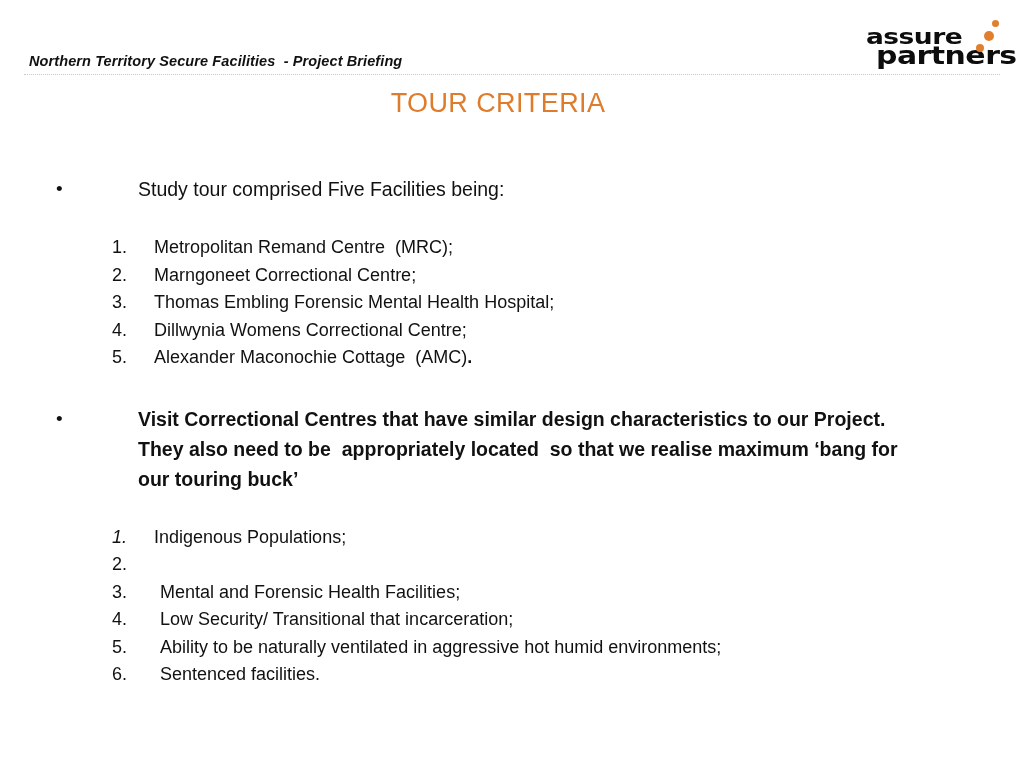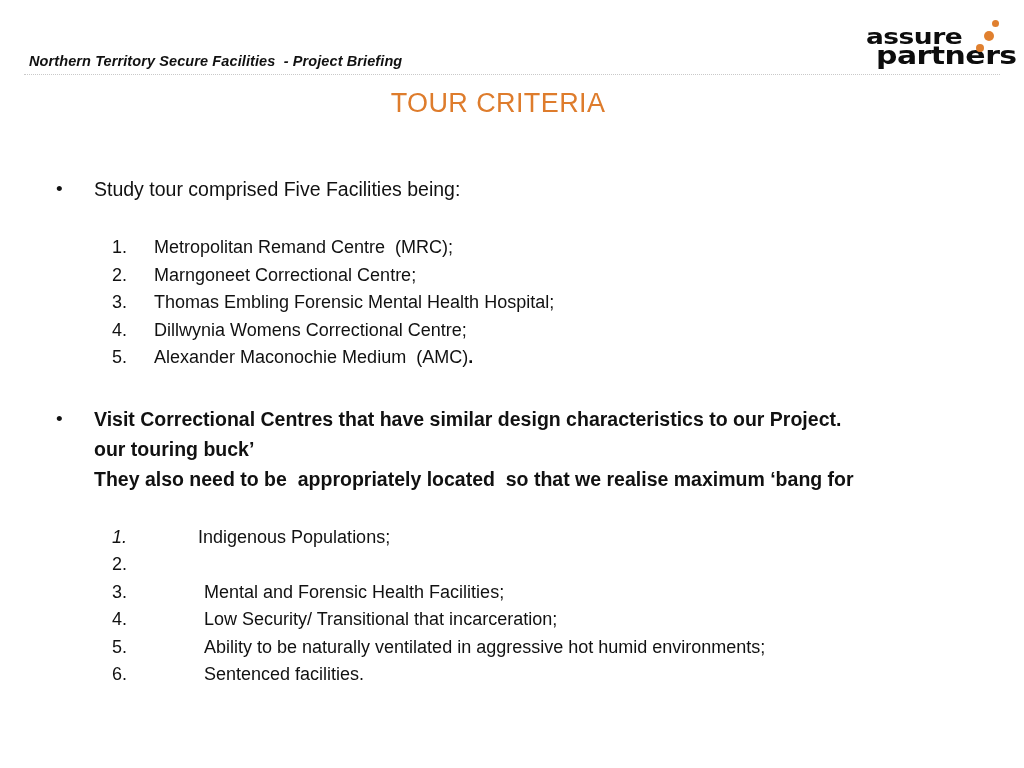--- a/index.html
+++ b/index.html
@@ -124,20 +124,21 @@
     flex: 0 0 38px;
     font-size: 19px;
     line-height: 30px;
     color: #111;
   }
   .bullet-text {
     font-size: 19.5px;
     line-height: 30px;
     color: #111;
     max-width: 872px;
+    margin-left: 44px;
   }
   .bullet-text .line { display: block; white-space: pre-wrap; font-weight: bold; }
 
   .block-1 { margin-top: 14px; }
   .block-2 { margin-top: 32px; }
 
   
   .num-list {
     margin: 0;
     padding: 0;
@@ -155,21 +156,21 @@
   }
   .num-marker {
     flex: 0 0 42px;
     width: 42px;
   }
   .num-marker.italic { font-style: italic; }
   .num-body { white-space: pre-wrap; }
   .num-body .cont { display: block; }
 
   .list-b .num-item { line-height: 27.5px; }
-  .list-b .num-body { padding-left: 6px; margin-left: 44px; }
+  .list-b .num-body { padding-left: 6px; }
   .list-b .num-item.first .num-body { padding-left: 0; }
 
   .bold-period { font-weight: 700; }
 </style>
 </head>
 <body>
 
 <div class="slide">
 
   <div class="header">
@@ -207,30 +208,30 @@
       <li class="num-item">
         <span class="num-marker">3.</span>
         <span class="num-body">Thomas Embling Forensic Mental Health Hospital;</span>
       </li>
       <li class="num-item">
         <span class="num-marker">4.</span>
         <span class="num-body">Dillwynia Womens Correctional Centre;</span>
       </li>
       <li class="num-item">
         <span class="num-marker">5.</span>
-        <span class="num-body"><span>Alexander Maconochie Medium  (AMC)</span><span class="bold-period">.</span></span>
+        <span class="num-body"><span>Alexander Maconochie Cottage  (AMC)</span><span class="bold-period">.</span></span>
       </li>
     </ol>
 
     <div class="bullet-row block-2">
       <span class="bullet-mark">•</span>
       <span class="bullet-text">
         <span class="line">Visit Correctional Centres that have similar design characteristics to our Project.</span>
+        <span class="line">They also need to be  appropriately located  so that we realise maximum ‘bang for</span>
         <span class="line">our touring buck’</span>
-        <span class="line">They also need to be  appropriately located  so that we realise maximum ‘bang for</span>
       </span>
     </div>
 
     <ol class="num-list list-b">
       <li class="num-item first">
         <span class="num-marker italic">1.</span>
         <span class="num-body">Indigenous Populations;</span>
       </li>
       <li class="num-item">
         <span class="num-marker">2.</span>

